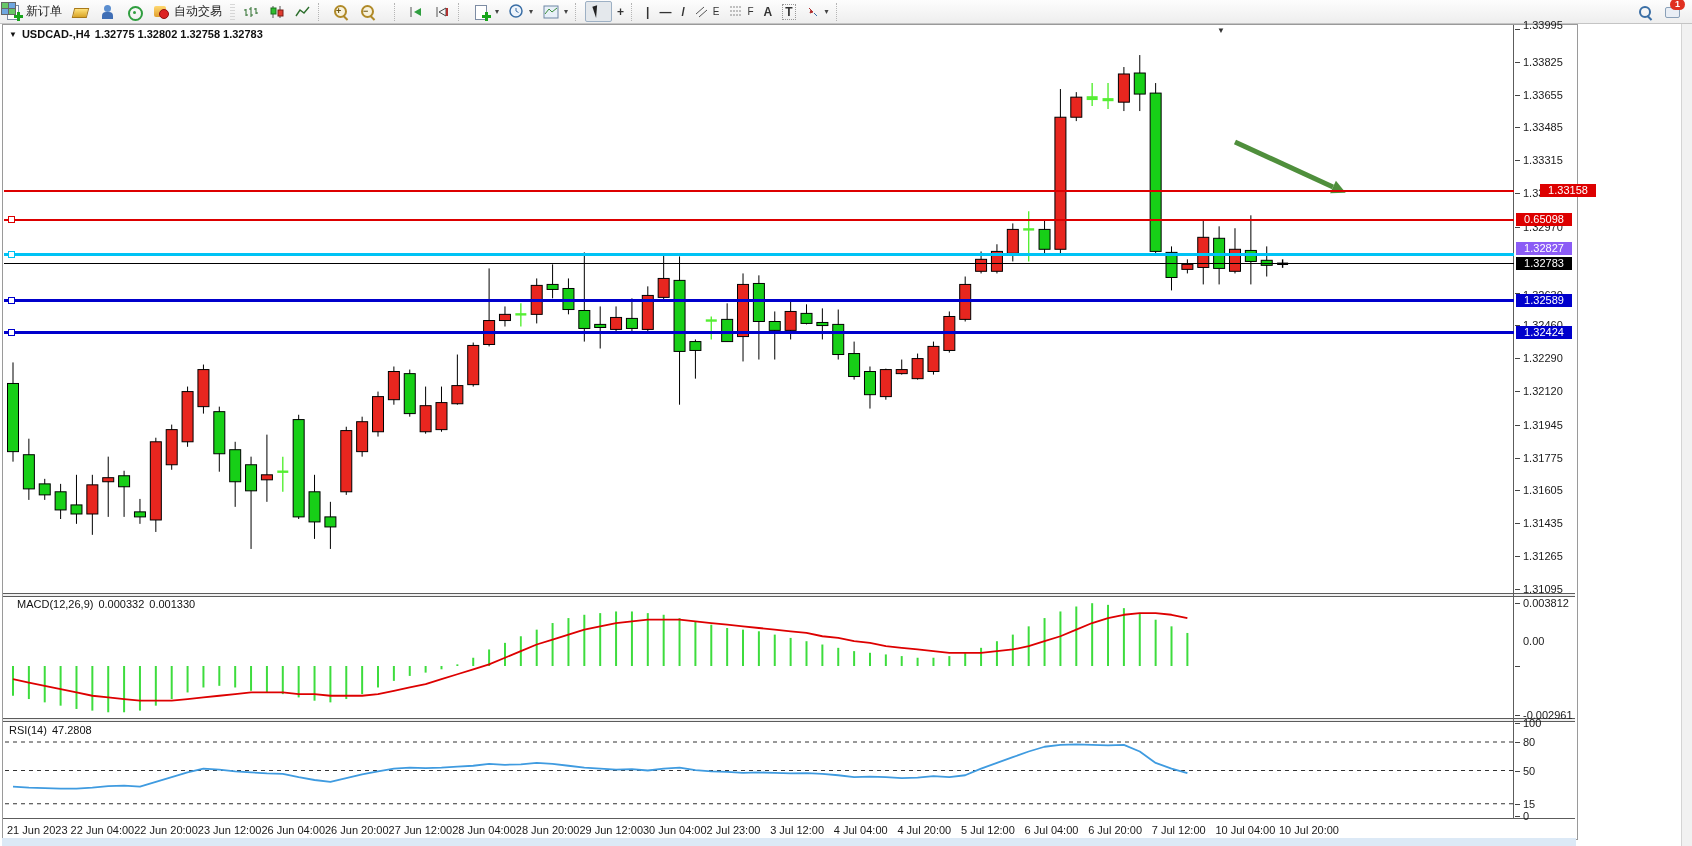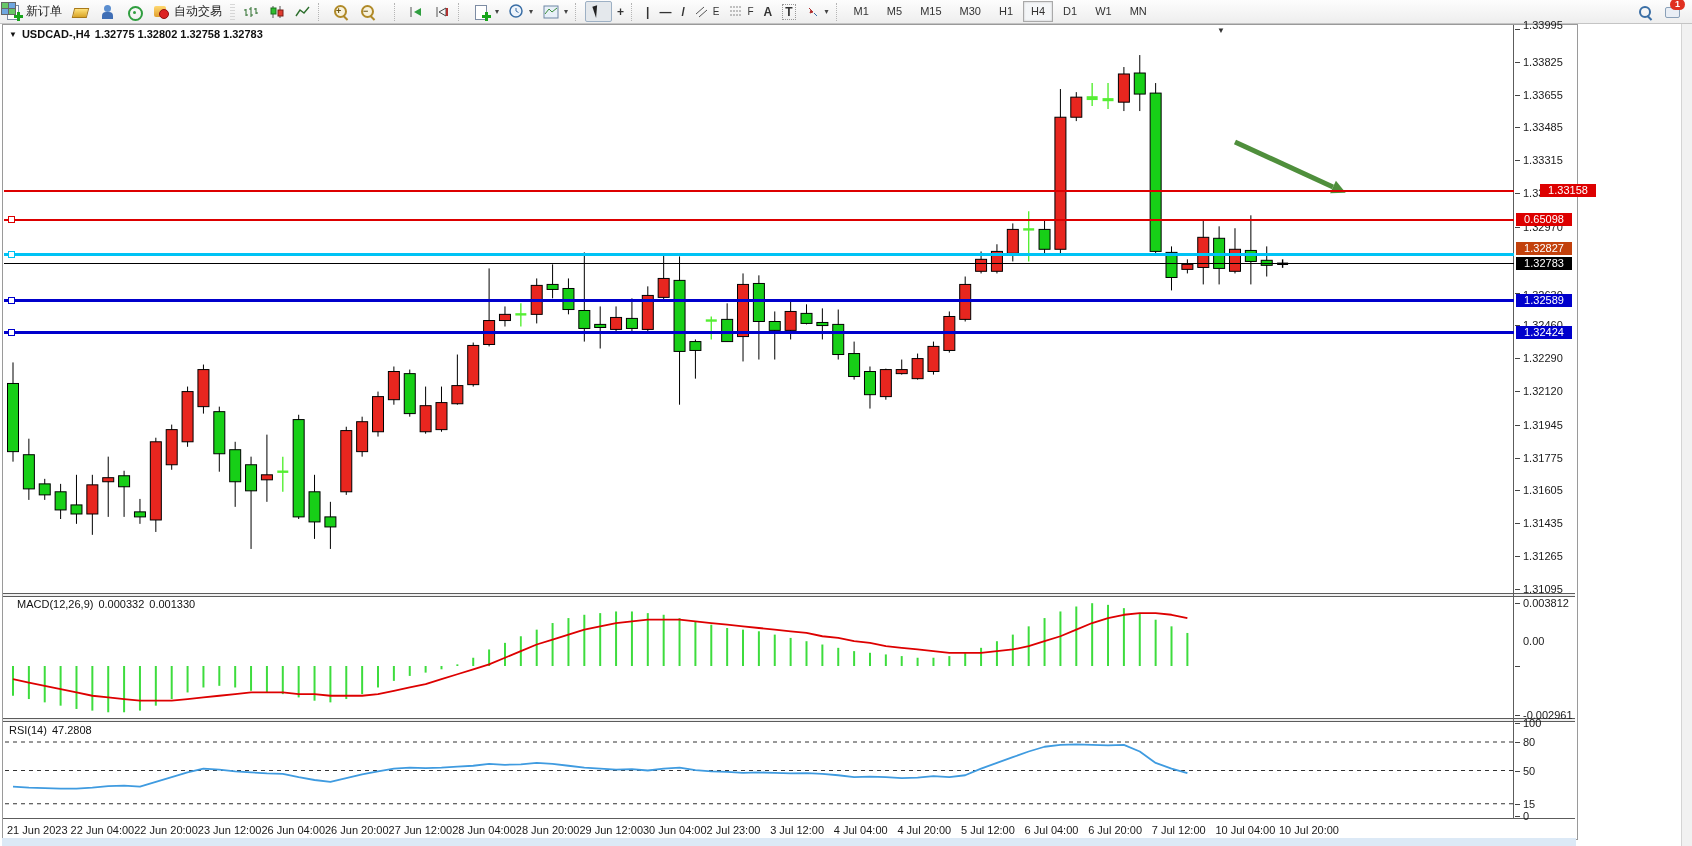--- a/index.html
+++ b/index.html
@@ -219,31 +219,20 @@
     </div>
     <div class="tb-btn">
       <svg width="14" height="13">
           <path d="M3 3l4 4 M7 7l-3 1 1-3z" stroke="#b03030" fill="#b03030"></path>
           <path d="M11 11l-3-3" stroke="#3a6ea5"></path>
         </svg>
       <span class="caret">▾</span>
     </div>
 
     <span class="tb-sep"></span>
-    <div id="tf-group" style="display:flex;align-items:center;gap:2px;">
-      <span class="tf-btn">M1</span>
-      <span class="tf-btn">M5</span>
-      <span class="tf-btn">M15</span>
-      <span class="tf-btn">M30</span>
-      <span class="tf-btn">H1</span>
-      <span class="tf-btn active">H4</span>
-      <span class="tf-btn">D1</span>
-      <span class="tf-btn">W1</span>
-      <span class="tf-btn">MN</span>
-    </div>
 
     <div style="flex:1"></div>
     <div class="tb-btn">
       <span class="ic">
           <span class="i-search"></span>
         </span>
     </div>
     <div class="tb-btn" style="margin-right:6px;">
       <span class="ic">
           <span class="i-chat"></span>
@@ -576,21 +565,21 @@
         <div class="axis-tick" style="top: 778.75px;">15</div>
         <div class="tickdash" style="top: 791px;"></div>
         <div class="axis-tick" style="top: 791px;">0</div>
         <div class="hline" style="top: 164.6px; height: 2px; background: rgb(221, 0, 0);"></div>
         <div class="price-tag" style="top: 159.1px; background: rgb(221, 0, 0); margin-left: 24px;">1.33158</div>
         <div class="hline" style="top: 193.56px; height: 2px; background: rgb(221, 0, 0);"></div>
         <div class="hline-handle" style="top: 191.06px; border-color: rgb(221, 0, 0);"></div>
         <div class="price-tag" style="top: 188.06px; background: rgb(221, 0, 0);">0.65098</div>
         <div class="hline" style="top: 228.006px; height: 3px; background: rgb(0, 195, 245);"></div>
         <div class="hline-handle" style="top: 226.006px; border-color: rgb(0, 195, 245);"></div>
-        <div class="price-tag" style="top: 217px; background: #c2410c;">1.32827</div>
+        <div class="price-tag" style="top: 217px; background: #8b5cf6;">1.32827</div>
         <div class="hline" style="top: 273.956px; height: 3px; background: rgb(0, 0, 204);"></div>
         <div class="hline-handle" style="top: 271.956px; border-color: rgb(0, 0, 204);"></div>
         <div class="price-tag" style="top: 268.956px; background: rgb(0, 0, 204);">1.32589</div>
         <div class="hline" style="top: 305.813px; height: 3px; background: rgb(0, 0, 204);"></div>
         <div class="hline-handle" style="top: 303.813px; border-color: rgb(0, 0, 204);"></div>
         <div class="price-tag" style="top: 300.813px; background: rgb(0, 0, 204);">1.32424</div>
         <div class="hline" style="top: 238.001px; height: 1px; background: rgb(0, 0, 0);"></div>
         <div class="price-tag" style="top: 231.501px; background: rgb(0, 0, 0);">1.32783</div>
         <div class="time-label" style="left: 4px;">21 Jun 2023</div>
         <div class="time-label" style="left: 67.6px;">22 Jun 04:00</div>

